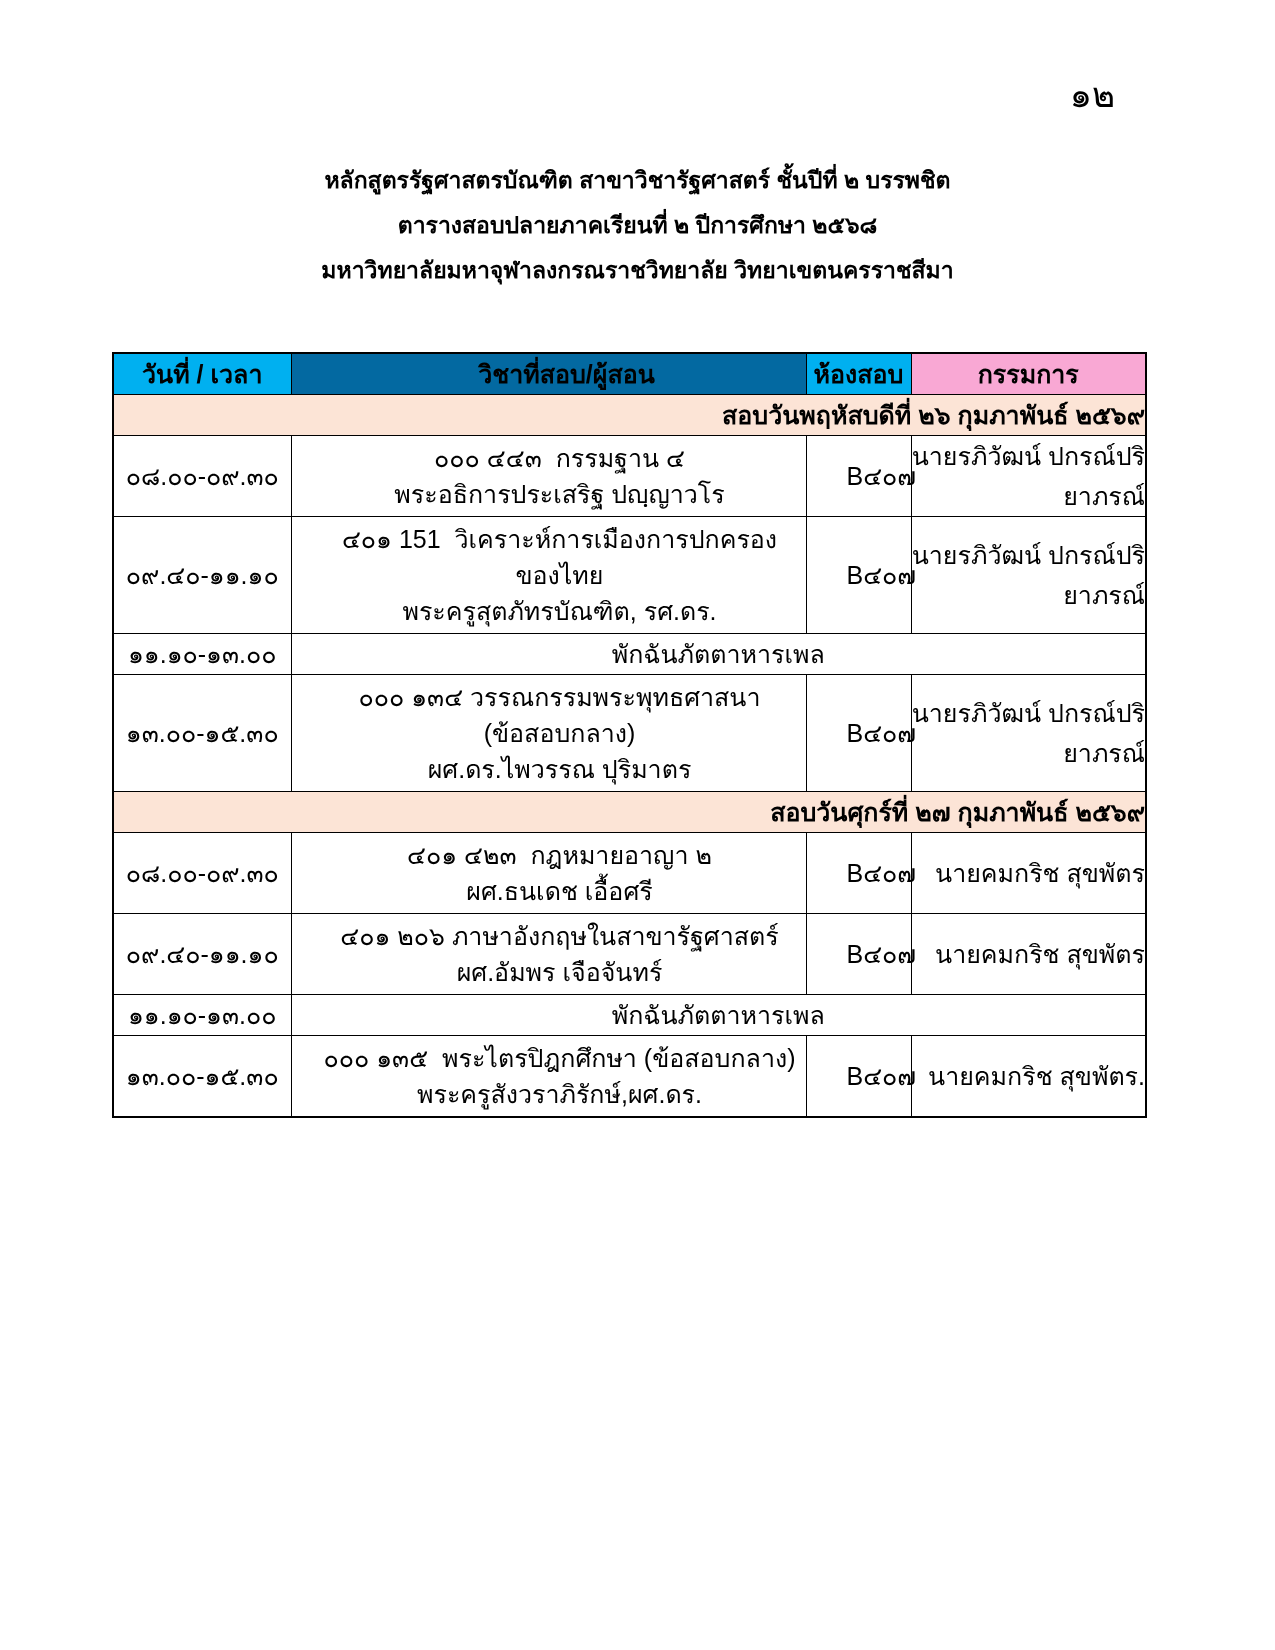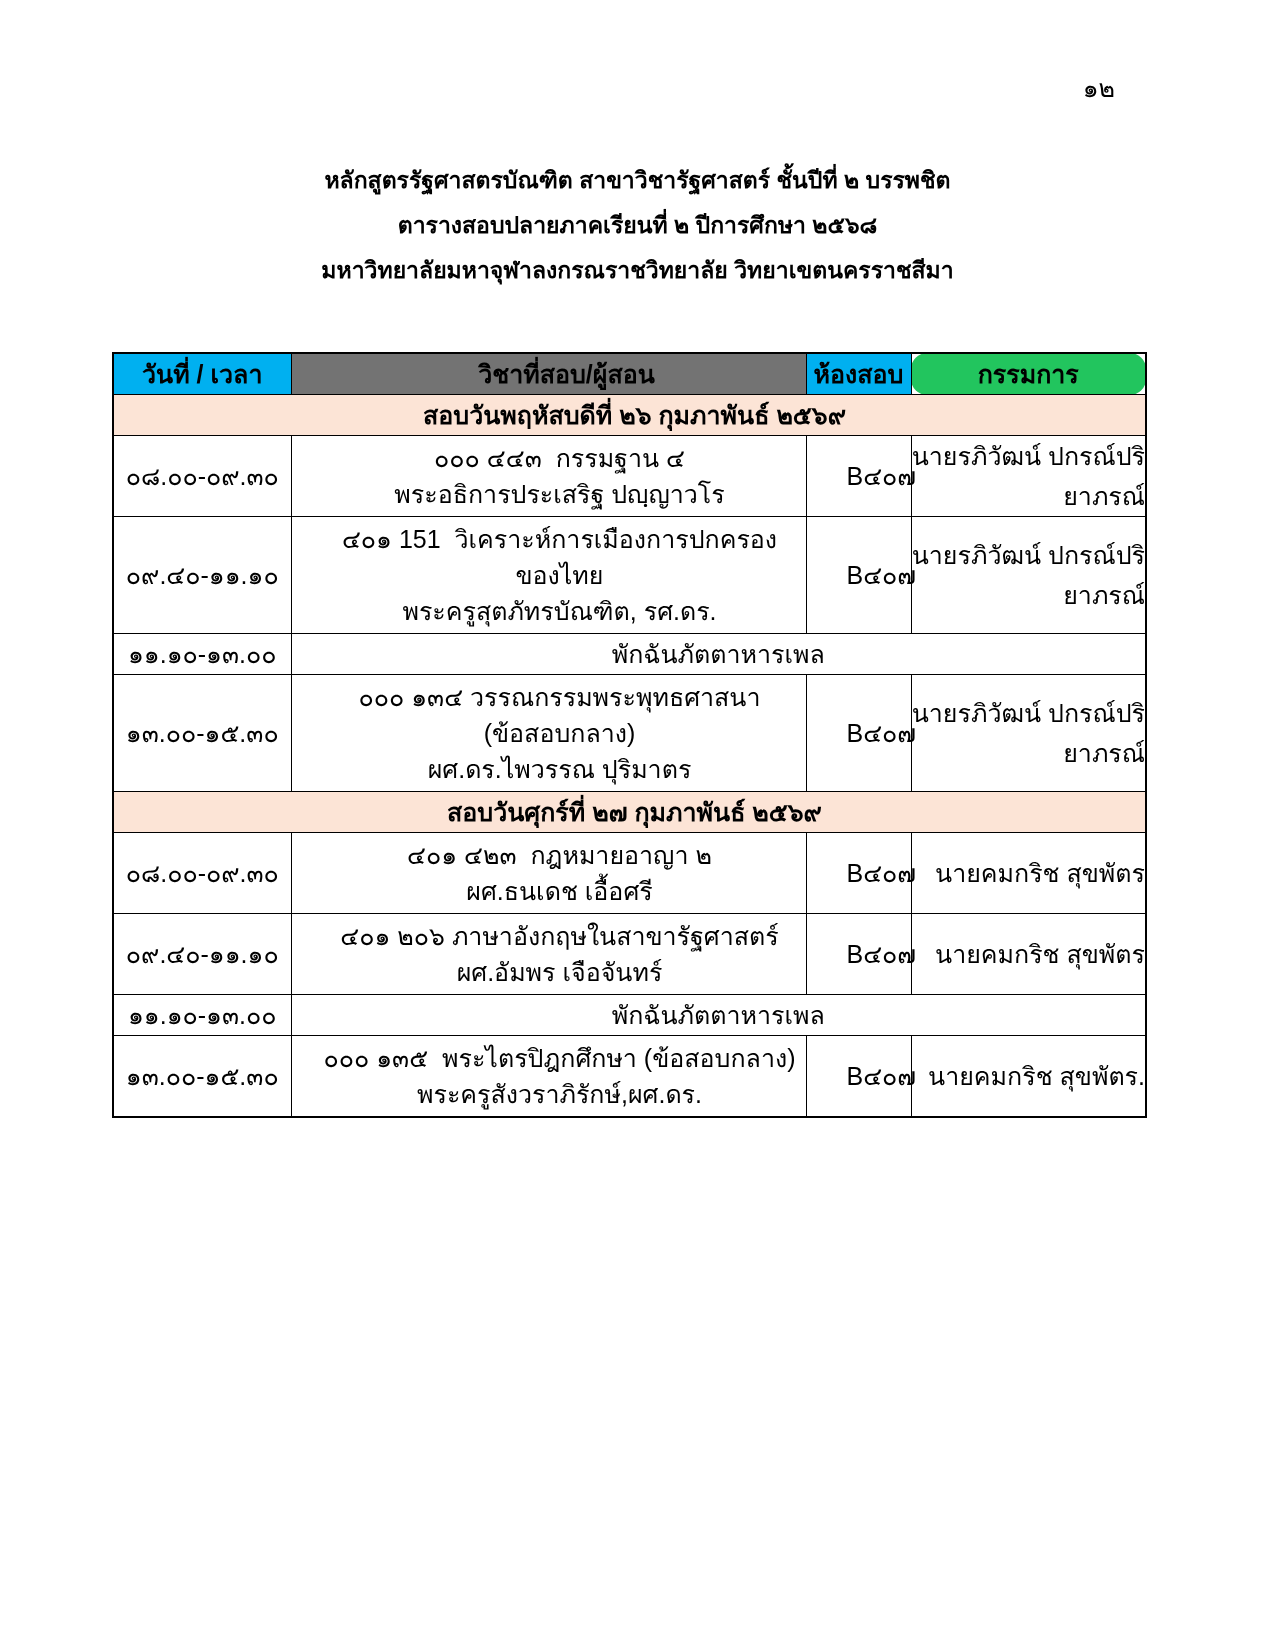--- a/index.html
+++ b/index.html
@@ -13,21 +13,21 @@
   }
   .page {
     position: absolute;
     inset: 0;
     background: #ffffff;
   }
   .page-number {
     position: absolute;
     top: 72px;
     right: 160px;
-    font-size: 25px;
+    font-size: 35px;
     line-height: 1.3;
   }
   .title-block {
     position: absolute;
     top: 158px;
     left: 0;
     width: 100%;
     text-align: center;
   }
   .title-line {
@@ -55,21 +55,21 @@
   .col-committee { width: 235px; }
   .header-row th {
     height: 40px;
     font-weight: bold;
     text-align: center;
     font-size: 25px;
   }
   .section-row td {
     height: 39px;
     font-weight: bold;
-    text-align: center;
+    text-align: right;
     padding-left: 10px;
   }
   .exam-row { height: 78px; }
   .cell-time {
     text-align: center;
   }
   .cell-subject {
     text-align: center;
     padding: 4px 8px 4px 30px;
     white-space: pre-wrap;
@@ -105,23 +105,23 @@
   <table class="exam-table">
     <colgroup>
       <col class="col-time">
       <col class="col-subject">
       <col class="col-room">
       <col class="col-committee">
     </colgroup>
     <thead>
       <tr class="header-row">
         <th style="background: rgb(0, 176, 240);">วันที่ / เวลา</th>
-        <th style="background: #737373; padding-left: 36px;">วิชาที่สอบ/ผู้สอน</th>
+        <th style="background: #0369a1; padding-left: 36px;">วิชาที่สอบ/ผู้สอน</th>
         <th style="background: rgb(0, 176, 240);">ห้องสอบ</th>
-        <th style="background: #22c55e; border-radius: 16px;">กรรมการ</th>
+        <th style="background: #f9a8d4;">กรรมการ</th>
       </tr>
     </thead>
     <tbody id="table-body">
         <tr class="section-row">
           <td class="cell-section" colspan="4" style="background: rgb(252, 228, 214);">สอบวันพฤหัสบดีที่ ๒๖ กุมภาพันธ์ ๒๕๖๙</td>
         </tr>
         <tr class="exam-row">
           <td class="cell-time">๐๘.๐๐-๐๙.๓๐</td>
           <td class="cell-subject"><div class="line">๐๐๐ ๔๔๓  กรรมฐาน ๔</div><div class="line">พระอธิการประเสริฐ ปญฺญาวโร</div></td>
           <td class="cell-room">B๔๐๗</td>

